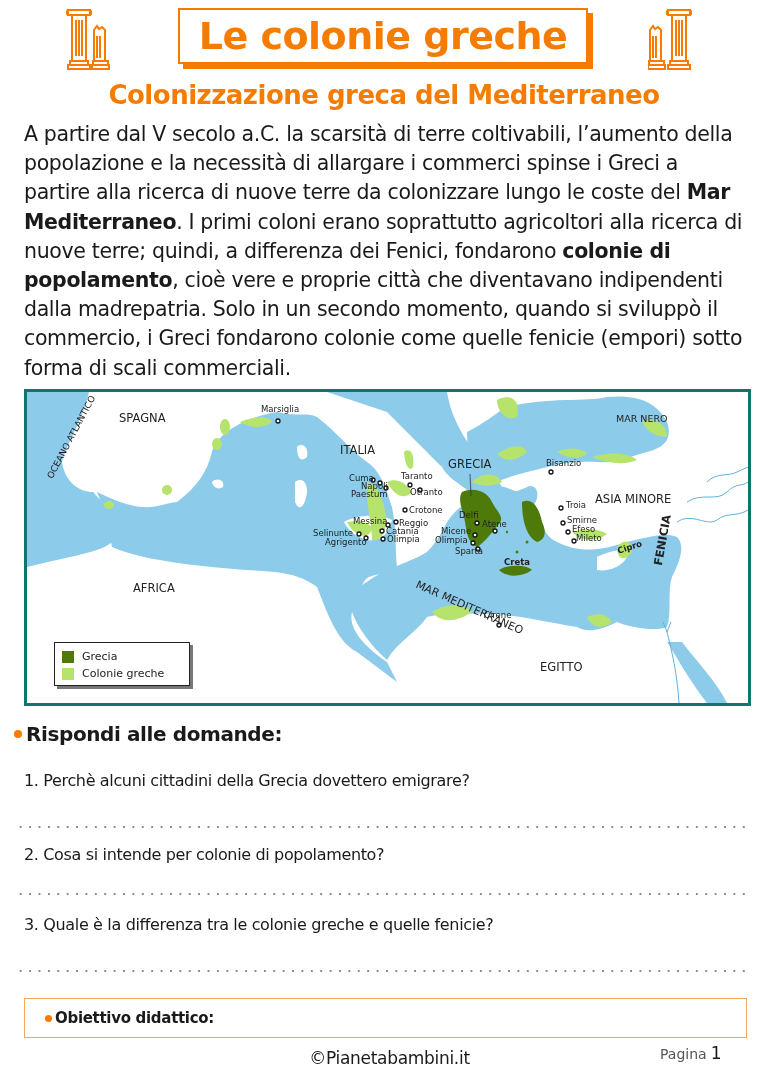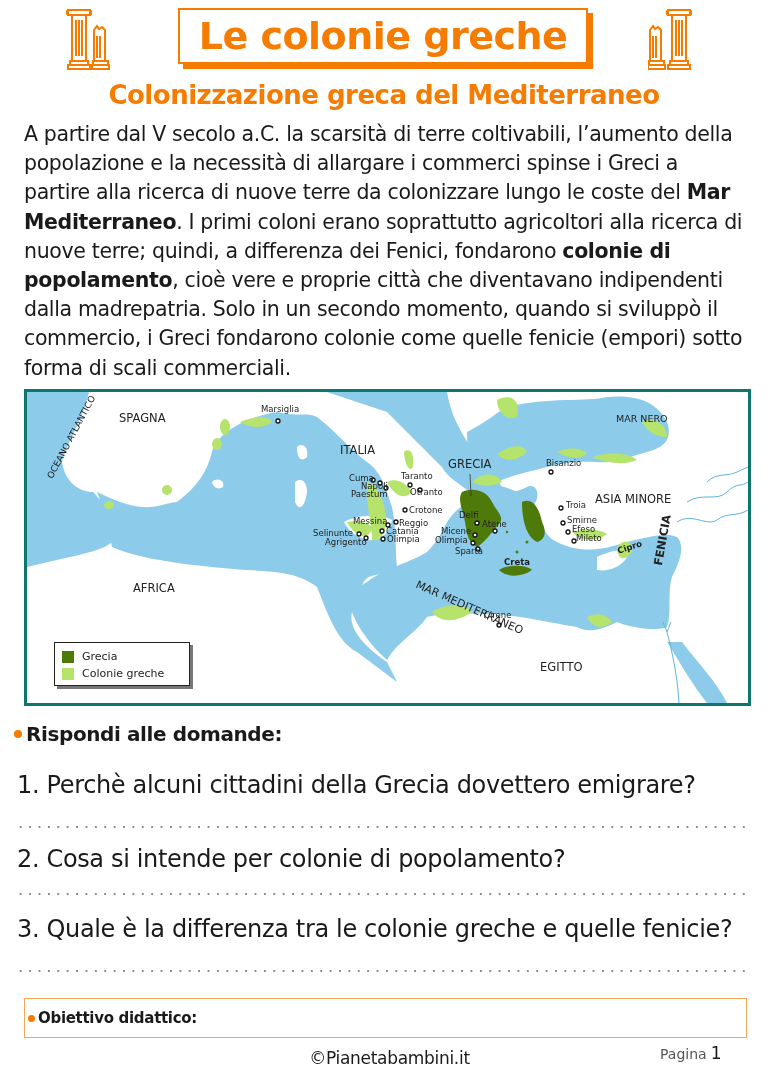--- a/index.html
+++ b/index.html
@@ -54,33 +54,33 @@
   .legend-text { font-family: "DejaVu Sans", sans-serif; font-size: 11px; color: #222; }
 
   .questions-heading {
     position: absolute; left: 14px; top: 722px;
     font-family: "DejaVu Sans", sans-serif; font-weight: bold; font-size: 20px; color: #1a1a1a;
     display: flex; align-items: center; letter-spacing: -0.4px;
   }
   .bullet { width: 8px; height: 8px; border-radius: 50%; background: #f57c00; margin-right: 4px; display: inline-block; }
 
   .question {
-    position: absolute; left: 17px;
-    font-family: "DejaVu Sans", sans-serif; font-size: 24px; color: #1a1a1a; letter-spacing: -0.35px;
+    position: absolute; left: 24px;
+    font-family: "DejaVu Sans", sans-serif; font-size: 16px; color: #1a1a1a; letter-spacing: -0.35px;
   }
   .dots {
     position: absolute; left: 16px; width: 736px; height: 2px;
     background-image: radial-gradient(circle, #8a8a8a 0.9px, transparent 1.1px);
     background-size: 9.4px 2px; background-repeat: repeat-x;
   }
 
   .objective {
     position: absolute; left: 24px; top: 998px; width: 723px; height: 40px;
     border: 1.5px solid #f5a75a; background: #fff;
-    display: flex; align-items: center; padding-left: 3px;
+    display: flex; align-items: center; padding-left: 20px;
     font-family: "DejaVu Sans", sans-serif; font-size: 15px; color: #444; letter-spacing: -0.3px;
   }
   .objective .obj-label { font-weight: bold; color: #1a1a1a; margin-right: 4px; }
   .objective .bullet { width: 7px; height: 7px; margin-right: 3px; }
 
   .footer-copy {
     position: absolute; left: 9px; top: 1048px; width: 713px; text-align: center;
     font-family: "DejaVu Sans", sans-serif; font-size: 17px; color: #1a1a1a; letter-spacing: -0.3px; margin-left: 24px;
   }
   .page-num {

